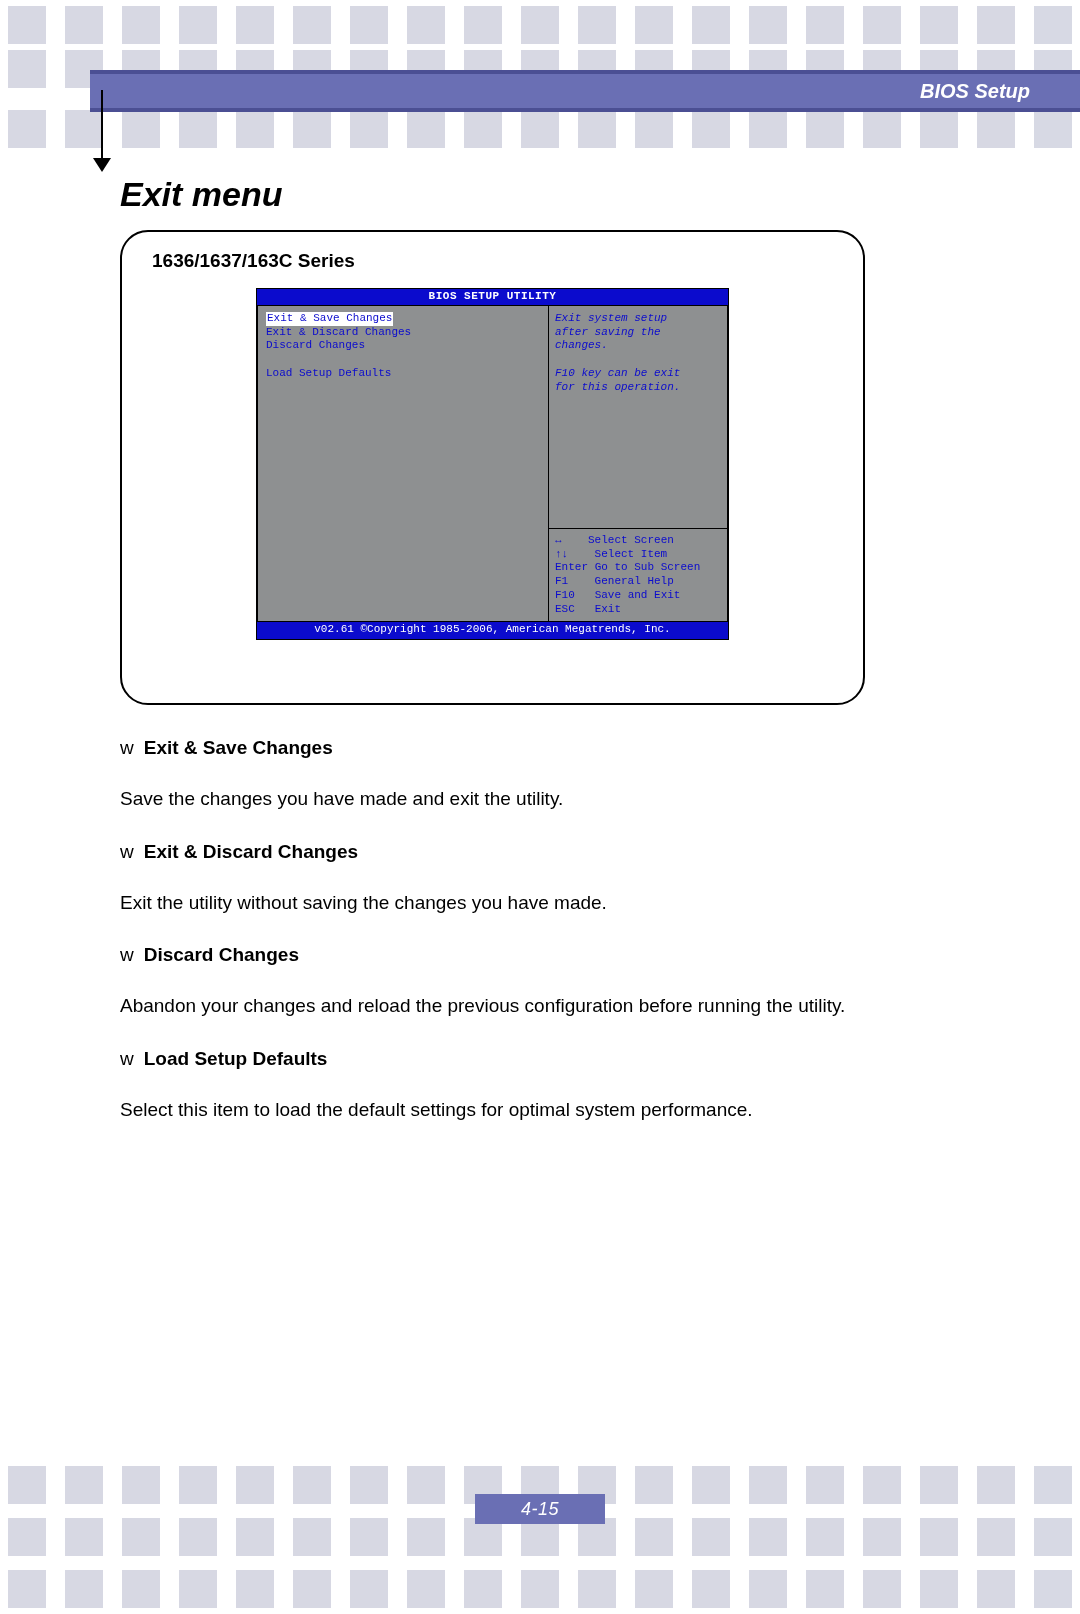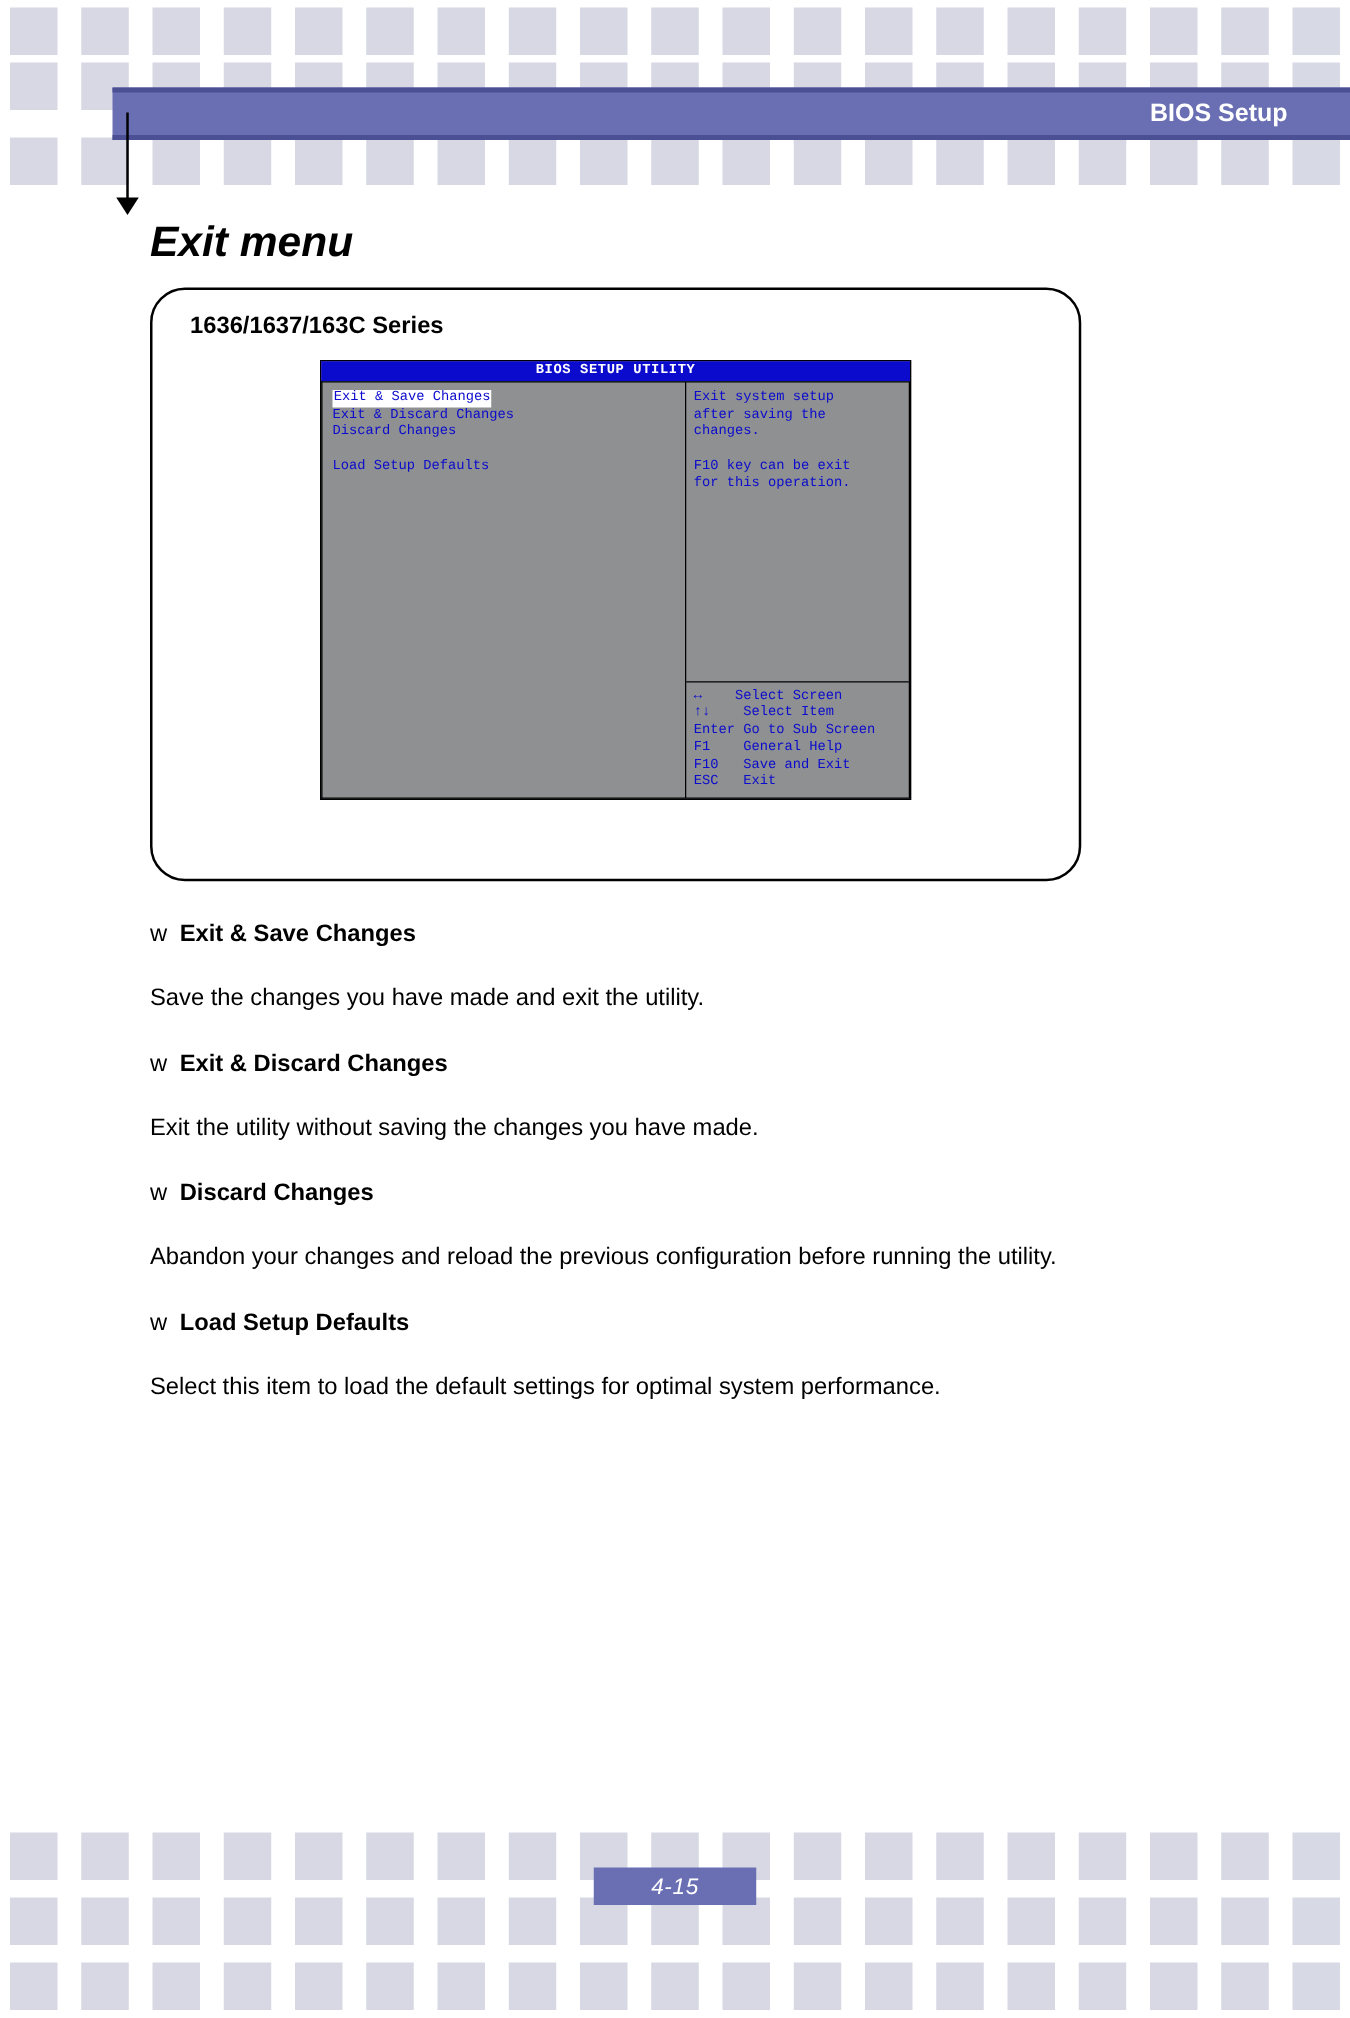--- a/index.html
+++ b/index.html
@@ -36,20 +36,21 @@
     height: 42px;
     background: #6a6fb4;
     border-top: 4px solid #4b4f93;
     border-bottom: 4px solid #4b4f93;
     display: flex;
     align-items: center;
     justify-content: flex-end;
     padding-right: 50px;
     color: #fff;
     font-weight: bold;
+    font-style: italic;
     font-size: 20px;
   }
 
   
   .connector-line {
     position: absolute;
     left: 101px;
     top: 90px;
     width: 2px;
     height: 72px;
@@ -159,20 +160,21 @@
     color: #0b0bcd;
     border: 1px solid #000;
     display:flex;
     flex-direction:column;
     font-size:11px;
   }
   .bios-right .help-top{
     padding:6px 6px;
     flex:0 0 auto;
     min-height:100px;
+    font-style:italic;
   }
   .bios-right .help-bottom{
     border-top:1px solid #000;
     padding:5px 6px;
     margin-top:auto;
   }
   .bios-right .krow { white-space: pre; }
   .bios-footer {
     background: #0b0bcd;
     text-align: center;
@@ -388,20 +390,21 @@
           <div class="help-bottom">
             <div class="krow"><span>↔</span>&nbsp;&nbsp;&nbsp;&nbsp;<span>Select Screen</span></div>
             <div class="krow"><span>↑↓</span>&nbsp;&nbsp;&nbsp;&nbsp;<span>Select Item</span></div>
             <div class="krow"><span>Enter</span>&nbsp;<span>Go to Sub Screen</span></div>
             <div class="krow"><span>F1</span>&nbsp;&nbsp;&nbsp;&nbsp;<span>General Help</span></div>
             <div class="krow"><span>F10</span>&nbsp;&nbsp;&nbsp;<span>Save and Exit</span></div>
             <div class="krow"><span>ESC</span>&nbsp;&nbsp;&nbsp;<span>Exit</span></div>
           </div>
         </div>
       </div>
+      <div class="bios-footer">v02.61 ©Copyright 1985-2006, American Megatrends, Inc.</div>
     </div>
   </div>
 
   <div class="desc-list">
     <div class="desc-item">
       <div class="desc-head">
         <span class="bullet-w">w</span>
         <span>Exit &amp; Save Changes</span>
       </div>
       <div class="desc-body">Save the changes you have made and exit the utility.</div>

